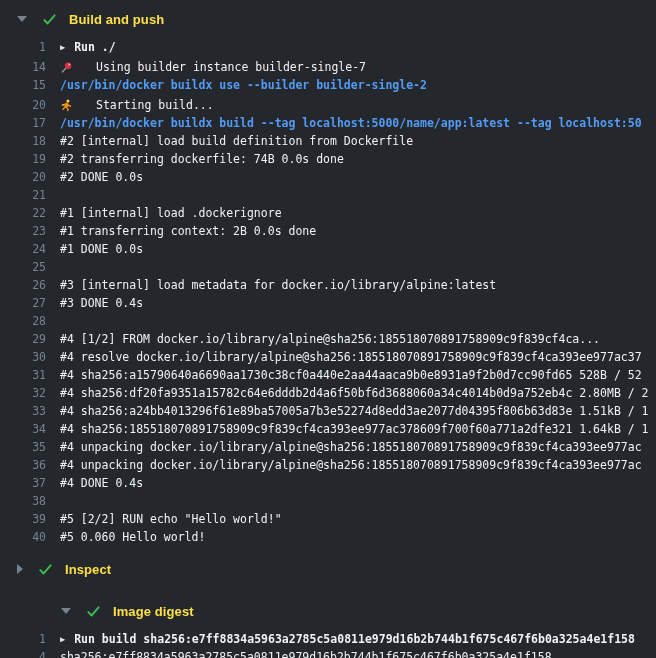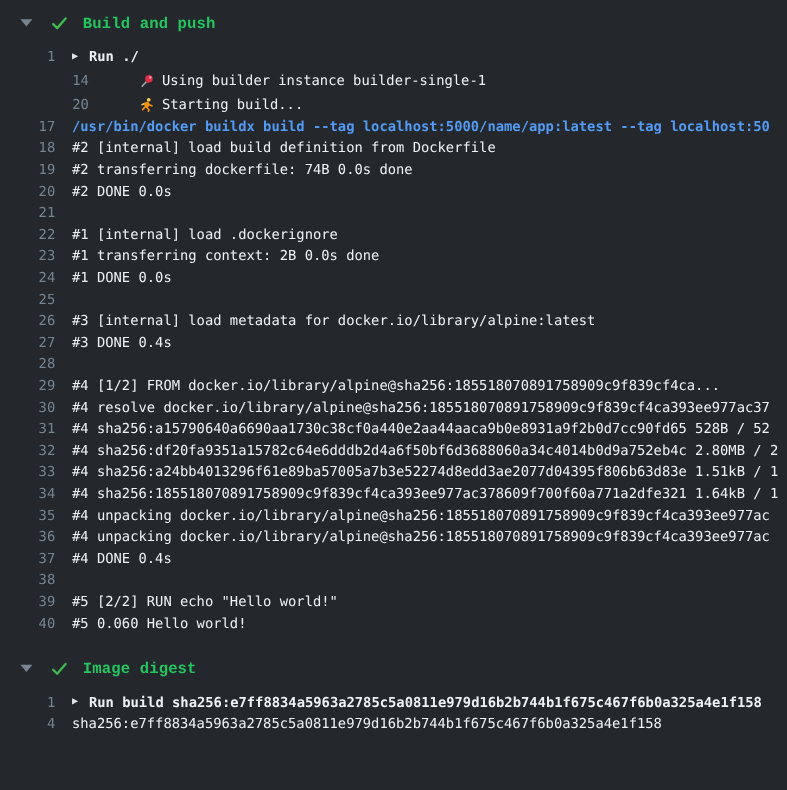--- a/index.html
+++ b/index.html
@@ -14,40 +14,40 @@
   #log-root { padding-top: 6px; }
 
   
   .section-header {
     display: flex;
     align-items: center;
     height: 26px;
     padding-left: 17px;
     cursor: pointer;
   }
-  .section-header.following { margin-top: 16px; }
+  .section-header.following { margin-top: 16px; margin-left: 44px; }
   .chevron { display: inline-block; margin-right: 15px; flex: none; }
   .chevron.down {
     width: 0; height: 0;
     border-left: 5px solid transparent;
     border-right: 5px solid transparent;
     border-top: 6px solid #768390;
   }
   .chevron.right {
     width: 0; height: 0;
     border-top: 5px solid transparent;
     border-bottom: 5px solid transparent;
     border-left: 6px solid #768390;
   }
   .check { color: #3fb950; margin-right: 12px; display: inline-flex; flex: none; }
   .section-title {
-    font-family: Liberation Mono, monospace;
+    font-family: Liberation Sans, sans-serif;
     font-weight: bold;
     font-size: 13px;
-    color: #22c55e;
+    color: #fde047;
     letter-spacing: 0.1px;
   }
 
   
   .log-block { margin: 6px 0 10px 0; }
   .log-line {
     display: flex;
     height: 18px;
     line-height: 18px;
     font-size: 11.5px;
@@ -69,45 +69,54 @@
   }
   .log-line.command .content { color: #539bf5; font-weight: bold; }
   .log-line.group .content { font-weight: bold; }
   .group-arrow {
     font-size: 8.5px;
     margin-right: 9px;
     color: #e2e8ee;
     cursor: pointer;
     flex: none;
   }
-  .emoji { margin-right: 6px; display: inline-flex; flex: none; padding-left: 28px; }
+  .emoji { margin-right: 23px; display: inline-flex; flex: none; }
 </style>
 </head>
 <body>
 
 <div id="log-root">
     <div class="section-header">
       <span class="chevron down"></span>
       <span class="check">
         <svg width="15" height="15" viewBox="0 0 16 16">
           <path d="M2.5 8.7 L6 12.2 L13.5 3.6" fill="none" stroke="currentColor" stroke-width="2.1" stroke-linecap="round" stroke-linejoin="round"></path>
         </svg>
       </span>
       <span class="section-title">Build and push</span>
     </div>
     <div class="log-block"><div class="log-line group"><span class="gutter">1</span><span class="content"><span class="group-arrow">▶</span><span>Run ./</span></span></div><div class="log-line emoji"><span class="gutter">14</span><span class="content"><span class="emoji"><svg width="13" height="13" viewBox="0 0 16 16">
               <line x1="2.5" y1="14" x2="7.5" y2="8.5" stroke="#99aab5" stroke-width="1.6"></line>
               <circle cx="10" cy="5.8" r="3.9" fill="#dd2e44"></circle>
               <path d="M6.8 8.2 l3-3 1.8 1.8 -3 3z" fill="#dd2e44"></path>
               <circle cx="11.4" cy="4.4" r="1.2" fill="#f4abba"></circle>
-            </svg></span><span>Using builder instance builder-single-1</span></span></div><div class="log-line emoji"><span class="gutter">20</span><span class="content"><span class="emoji"><svg width="13" height="13" viewBox="0 0 16 16">
+            </svg></span><span>Using builder instance builder-single-7</span></span></div><div class="log-line command"><span class="gutter">15</span><span class="content"><span>/usr/bin/docker buildx use --builder builder-single-2</span></span></div><div class="log-line emoji"><span class="gutter">20</span><span class="content"><span class="emoji"><svg width="13" height="13" viewBox="0 0 16 16">
               <circle cx="9.8" cy="2.6" r="1.9" fill="#ffcc4d"></circle>
               <path d="M5.2 5.8 L9 4.2 L11 7.2 L14 8.2 L13.5 9.8 L10.2 8.8 L9 10.6 L11 12.6 L10 15.4 L8.4 14.6 L9.1 12.6 L6.6 10.6 L3.8 13.8 L2.5 12.7 L5.5 9.2 Z" fill="#f4900c"></path>
               <path d="M5.2 5.8 L2 7.2 L2.6 8.6 L5.8 7.4 Z" fill="#ffcc4d"></path>
             </svg></span><span>Starting build...</span></span></div><div class="log-line command"><span class="gutter">17</span><span class="content"><span>/usr/bin/docker buildx build --tag localhost:5000/name/app:latest --tag localhost:50</span></span></div><div class="log-line"><span class="gutter">18</span><span class="content"><span>#2 [internal] load build definition from Dockerfile</span></span></div><div class="log-line"><span class="gutter">19</span><span class="content"><span>#2 transferring dockerfile: 74B 0.0s done</span></span></div><div class="log-line"><span class="gutter">20</span><span class="content"><span>#2 DONE 0.0s</span></span></div><div class="log-line"><span class="gutter">21</span><span class="content"><span></span></span></div><div class="log-line"><span class="gutter">22</span><span class="content"><span>#1 [internal] load .dockerignore</span></span></div><div class="log-line"><span class="gutter">23</span><span class="content"><span>#1 transferring context: 2B 0.0s done</span></span></div><div class="log-line"><span class="gutter">24</span><span class="content"><span>#1 DONE 0.0s</span></span></div><div class="log-line"><span class="gutter">25</span><span class="content"><span></span></span></div><div class="log-line"><span class="gutter">26</span><span class="content"><span>#3 [internal] load metadata for docker.io/library/alpine:latest</span></span></div><div class="log-line"><span class="gutter">27</span><span class="content"><span>#3 DONE 0.4s</span></span></div><div class="log-line"><span class="gutter">28</span><span class="content"><span></span></span></div><div class="log-line"><span class="gutter">29</span><span class="content"><span>#4 [1/2] FROM docker.io/library/alpine@sha256:185518070891758909c9f839cf4ca...</span></span></div><div class="log-line"><span class="gutter">30</span><span class="content"><span>#4 resolve docker.io/library/alpine@sha256:185518070891758909c9f839cf4ca393ee977ac37</span></span></div><div class="log-line"><span class="gutter">31</span><span class="content"><span>#4 sha256:a15790640a6690aa1730c38cf0a440e2aa44aaca9b0e8931a9f2b0d7cc90fd65 528B / 52</span></span></div><div class="log-line"><span class="gutter">32</span><span class="content"><span>#4 sha256:df20fa9351a15782c64e6dddb2d4a6f50bf6d3688060a34c4014b0d9a752eb4c 2.80MB / 2</span></span></div><div class="log-line"><span class="gutter">33</span><span class="content"><span>#4 sha256:a24bb4013296f61e89ba57005a7b3e52274d8edd3ae2077d04395f806b63d83e 1.51kB / 1</span></span></div><div class="log-line"><span class="gutter">34</span><span class="content"><span>#4 sha256:185518070891758909c9f839cf4ca393ee977ac378609f700f60a771a2dfe321 1.64kB / 1</span></span></div><div class="log-line"><span class="gutter">35</span><span class="content"><span>#4 unpacking docker.io/library/alpine@sha256:185518070891758909c9f839cf4ca393ee977ac</span></span></div><div class="log-line"><span class="gutter">36</span><span class="content"><span>#4 unpacking docker.io/library/alpine@sha256:185518070891758909c9f839cf4ca393ee977ac</span></span></div><div class="log-line"><span class="gutter">37</span><span class="content"><span>#4 DONE 0.4s</span></span></div><div class="log-line"><span class="gutter">38</span><span class="content"><span></span></span></div><div class="log-line"><span class="gutter">39</span><span class="content"><span>#5 [2/2] RUN echo "Hello world!"</span></span></div><div class="log-line"><span class="gutter">40</span><span class="content"><span>#5 0.060 Hello world!</span></span></div></div>
+    <div class="section-header">
+      <span class="chevron right"></span>
+      <span class="check">
+        <svg width="15" height="15" viewBox="0 0 16 16">
+          <path d="M2.5 8.7 L6 12.2 L13.5 3.6" fill="none" stroke="currentColor" stroke-width="2.1" stroke-linecap="round" stroke-linejoin="round"></path>
+        </svg>
+      </span>
+      <span class="section-title">Inspect</span>
+    </div>
     <div class="section-header following">
       <span class="chevron down"></span>
       <span class="check">
         <svg width="15" height="15" viewBox="0 0 16 16">
           <path d="M2.5 8.7 L6 12.2 L13.5 3.6" fill="none" stroke="currentColor" stroke-width="2.1" stroke-linecap="round" stroke-linejoin="round"></path>
         </svg>
       </span>
       <span class="section-title">Image digest</span>
     </div>
     <div class="log-block">

